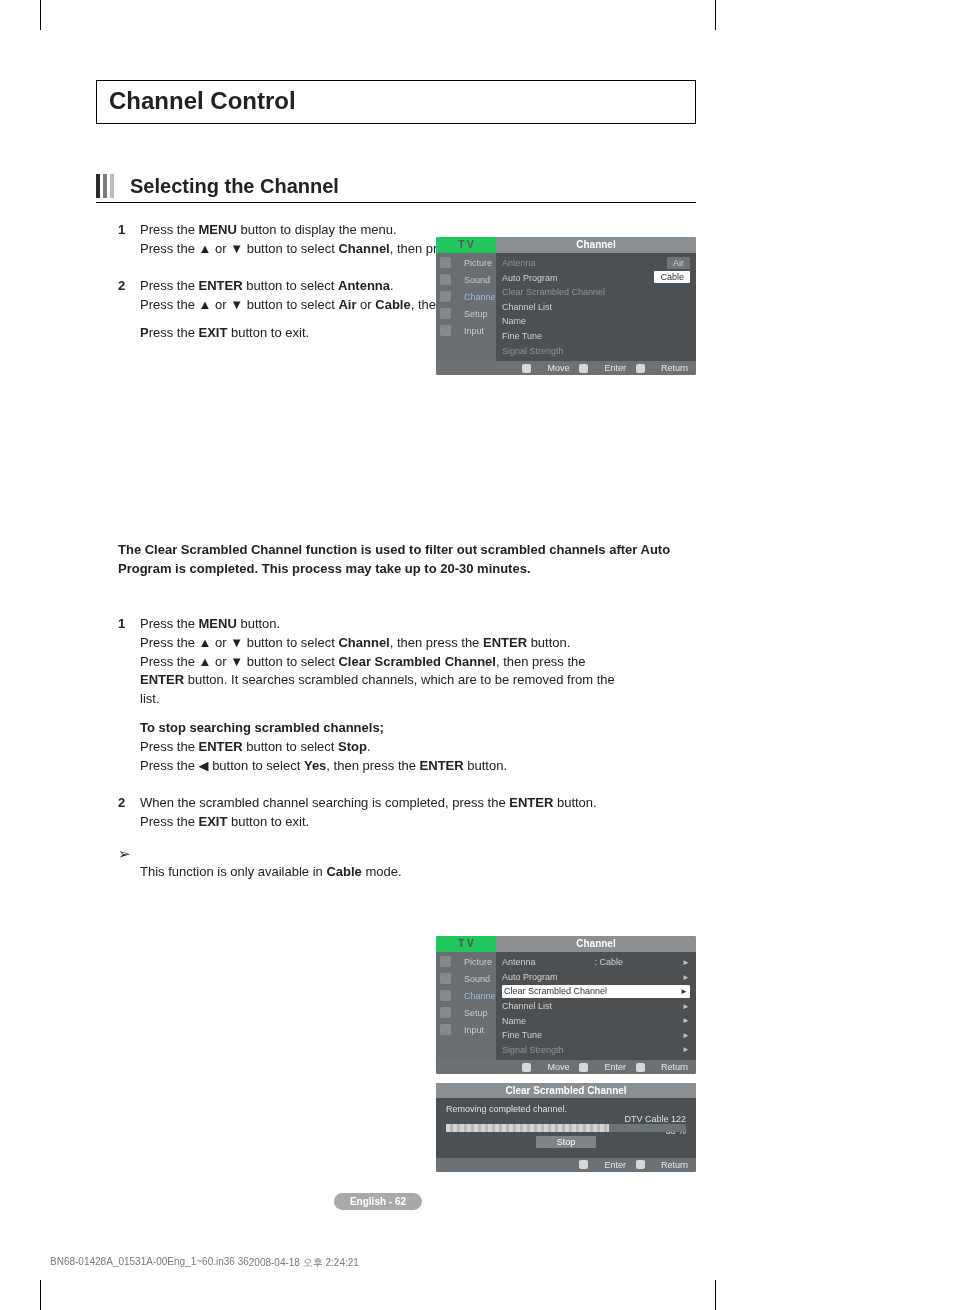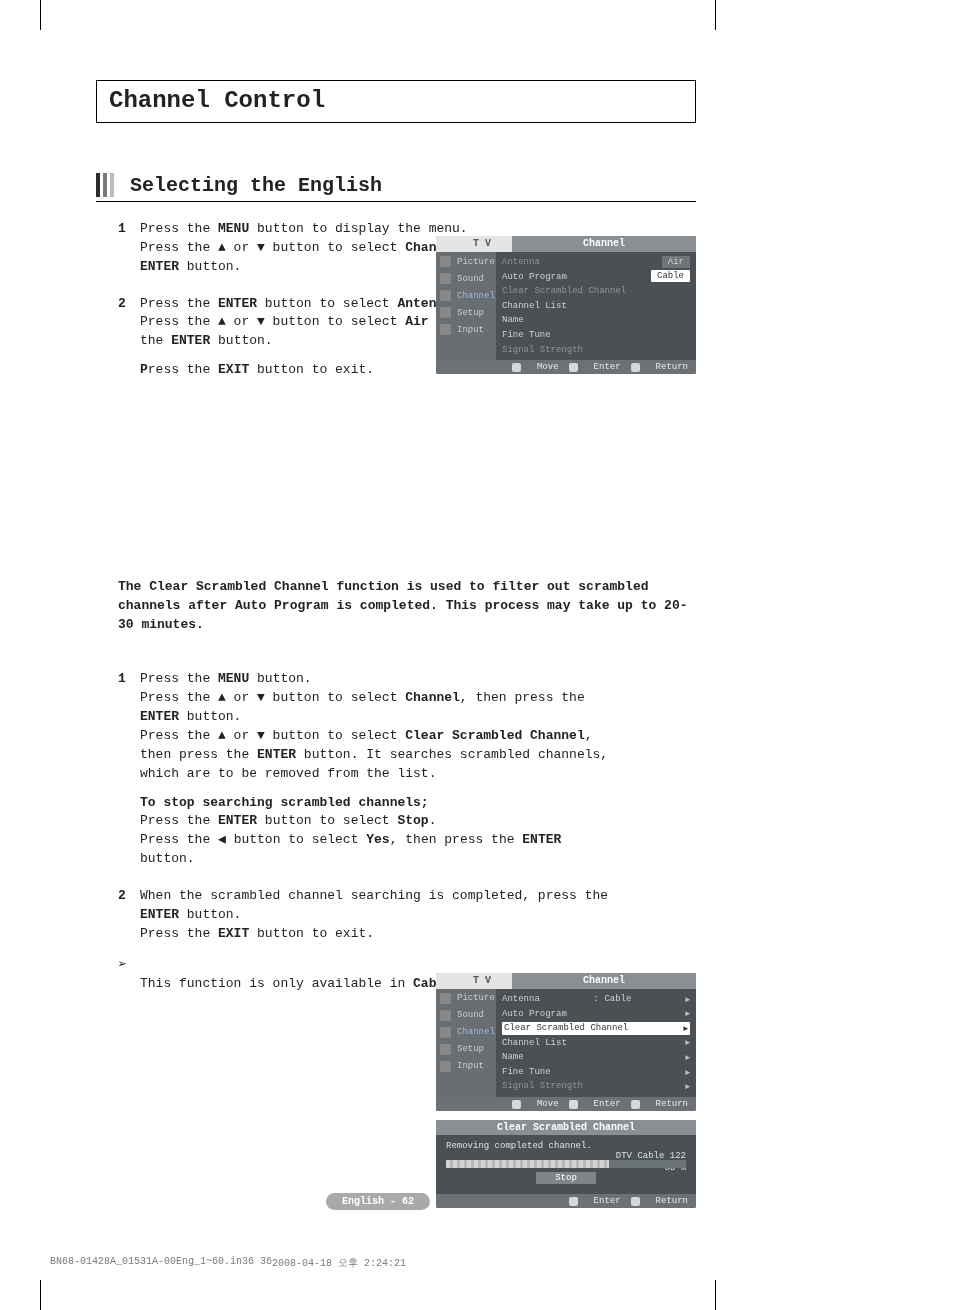--- a/index.html
+++ b/index.html
@@ -8,21 +8,20 @@
     font-family: Arial, Helvetica, sans-serif;
     background: #fff;
     color: #000;
     width: 954px;
   }
   .page {
     position: relative;
     width: 756px;
     height: 1310px;
     box-sizing: border-box;
-    font-family: Liberation Mono, monospace;
   }
   .crop-left, .crop-right {
     position: absolute;
     top: 0;
     width: 1px;
     height: 30px;
     background: #000;
   }
   .crop-left { left: 40px; }
   .crop-right { right: 40px; }
@@ -79,26 +78,26 @@
     color: #e9e9e9;
     font-size: 10px;
     border-radius: 2px;
     overflow: hidden;
   }
   #osd1 { right: 0; top: 63px; }
   #osd2 { right: 0; top: 395px; }
   #osd3 { right: 0; top: 542px; width: 260px; }
 
   .osd-header { display:flex; height:16px; }
-  .osd-header .hl { width:60px; background:#e5e5e5; color:#555; text-align:center; font-weight:bold; line-height:16px;padding-left:16px; }
+  .osd-header .hl { width:60px; background:#22c55e; color:#555; text-align:center; font-weight:bold; line-height:16px; }
   .osd-header .hr { flex:1; background:#8a8f93; color:#fff; text-align:center; font-weight:bold; line-height:16px; }
 
   .osd-body { display:flex; }
   .osd-side { width:60px; background:#696e73; display:flex; flex-direction:column; padding:4px 0; gap:6px; }
-  .side-item { display:flex; align-items:center; gap:6px; padding:0 4px; color:#ccc; font-size:9px; }
+  .side-item { display:flex; align-items:center; gap:13px; padding:0 4px; color:#ccc; font-size:9px; }
   .side-item.sel { color:#9fb9d8; }
   .side-icon { width:11px; height:11px; background:#888; border-radius:2px; flex-shrink:0;}
   .osd-main { flex:1; background:#4a5054; padding:4px 6px; display:flex; flex-direction:column; gap:2px; position:relative; }
   .menu-row { display:flex; justify-content:space-between; align-items:center; font-size:9px; color:#d0d0d0; line-height:1.4; }
   .menu-row.dim { color:#8d9396; }
   .menu-row.hl { background:#fff; color:#333; padding:0 2px; border-radius:1px; }
   .menu-row .arrow { font-size:8px; color:#bcc2c6; }
 
   .pill { display:inline-block; padding:0 6px; font-size:9px; line-height:12px; border-radius:1px; }
   .pill.air { background:#707478; color:#ccc; margin-bottom:2px; }
@@ -163,21 +162,21 @@
 
     <div class="title-box">Channel Control</div>
 
     <div style="position:relative;">
       <div class="section-title-row">
         <div class="section-bars">
           <div class="bar dark"></div>
             <div class="bar mid"></div>
             <div class="bar light"></div>
         </div>
-        <div class="section-title">Selecting the English</div>
+        <div class="section-title">Selecting the Channel</div>
       </div>
       <div class="section-body">
         <div class="step">
           <div class="step-num">1</div>
           <div class="step-text">Press the <b>MENU</b> button to display the menu.<br>Press the ▲ or ▼ button to select <b>Channel</b>, then press the <b>ENTER</b> button.</div>
         </div>
         <div class="step">
           <div class="step-num">2</div>
           <div class="step-text">Press the <b>ENTER</b> button to select <b>Antenna</b>.<br>Press the ▲ or ▼ button to select <b>Air</b> or <b>Cable</b>, then press the <b>ENTER</b> button.<br><div style="height:10px;"></div><b>P</b>ress the <b>EXIT</b> button to exit.</div>
         </div>

